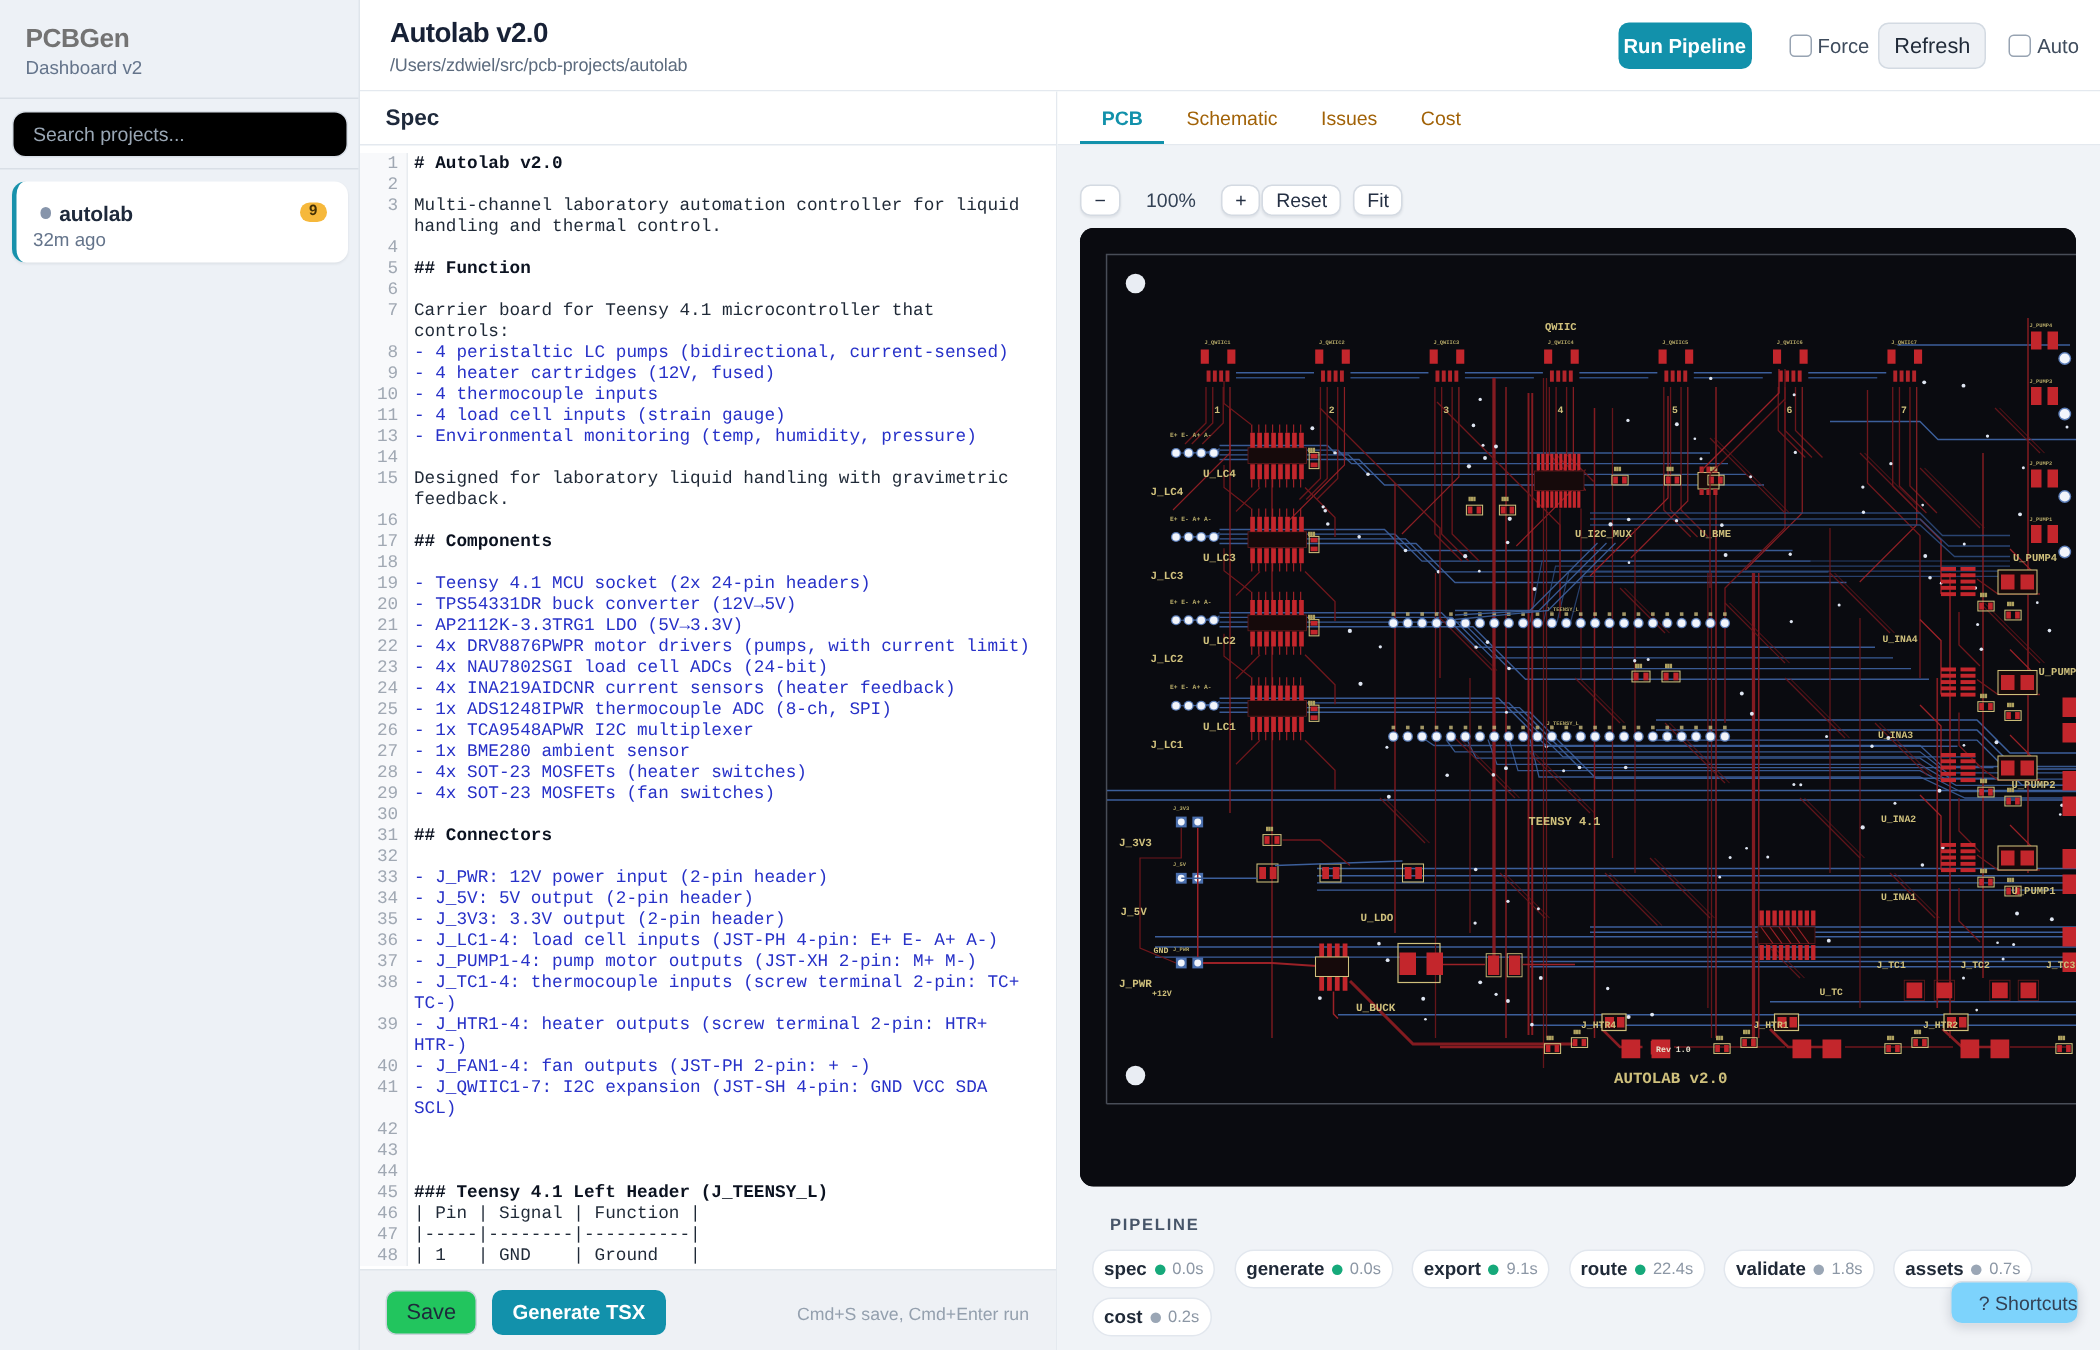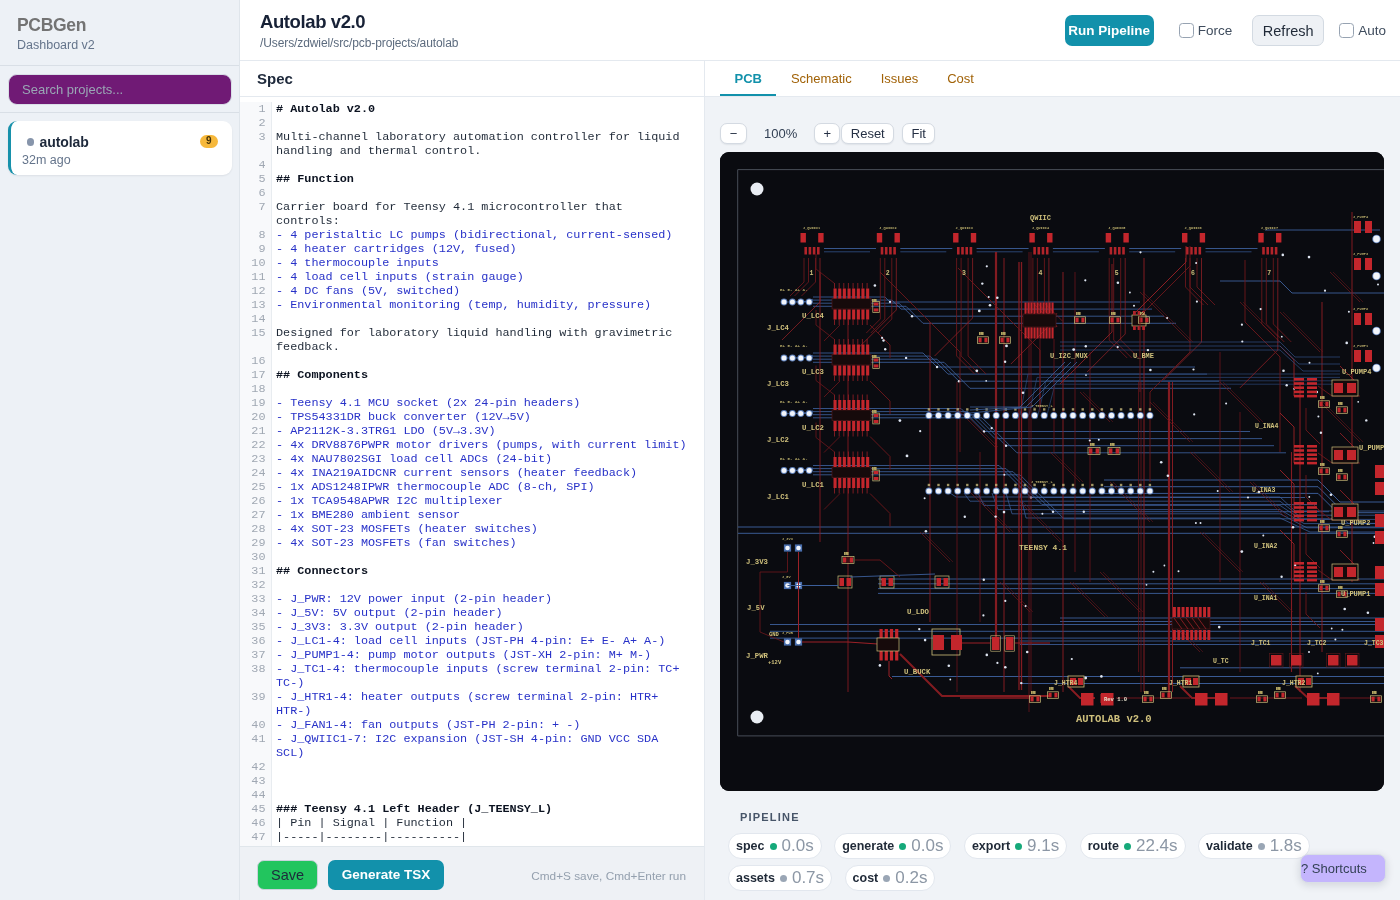--- a/index.html
+++ b/index.html
@@ -1,20 +1,20 @@
 <!DOCTYPE html>
 <html><head><meta charset="utf-8"><title>PCBGen</title>
 <style>
 *{margin:0;padding:0;box-sizing:border-box}
 html,body{width:1400px;height:900px;overflow:hidden;font-family:"Liberation Sans",sans-serif;background:#fff}
 #sidebar{position:absolute;left:0;top:0;width:240px;height:900px;background:#edf1f6;border-right:1px solid #dfe5eb}
 .logo{position:absolute;left:17px;top:15px;font-size:17.5px;font-weight:700;color:#737373;letter-spacing:-0.3px}
 .logosub{position:absolute;left:17px;top:38px;font-size:12.5px;color:#64748b}
 .sdiv1{position:absolute;left:0;top:65px;width:100%;border-top:1px solid #d9dfe6}
-.search{position:absolute;left:8px;top:73.5px;width:224px;height:31px;background:#701a75;border:1px solid #d9dfe7;border-radius:9px;color:#9aa7b5;font-size:13px;line-height:29px;padding-left:13px}
+.search{position:absolute;left:8px;top:73.5px;width:224px;height:31px;background:#000000;border:1px solid #d9dfe7;border-radius:9px;color:#9aa7b5;font-size:13px;line-height:29px;padding-left:13px}
 .sdiv2{position:absolute;left:0;top:112px;width:100%;border-top:1px solid #d9dfe6}
 .card{position:absolute;left:8px;top:121px;width:224px;height:53.5px;background:#fff;border-radius:9px;border-left:3.5px solid #1791ab;box-shadow:0 1px 2px rgba(15,23,42,.08)}
 .carddot{position:absolute;left:15.5px;top:17px;width:7.5px;height:7.5px;border-radius:50%;background:#8795ab}
 .cardname{position:absolute;left:28.5px;top:12.5px;font-size:14px;font-weight:700;color:#1e293b;letter-spacing:-0.1px}
 .badge{position:absolute;right:14px;top:14px;width:18.5px;height:12.5px;background:#f6b83b;border-radius:6.5px;font-size:10px;font-weight:700;color:#433005;text-align:center;line-height:12.5px}
 .cardtime{position:absolute;left:11px;top:32px;font-size:12.5px;color:#64748b}
 #header{position:absolute;left:240px;top:0;width:1160px;height:61px;background:#fff;border-bottom:1px solid #e4e9ef}
 .title{position:absolute;left:20px;top:11px;font-size:18.5px;font-weight:700;color:#172136;letter-spacing:-0.4px}
 .path{position:absolute;left:20px;top:36px;font-size:12px;color:#5c6b7e;letter-spacing:-0.1px}
 .hbtns{position:absolute;right:14px;top:15px;height:31px;display:flex;align-items:center}
@@ -43,22 +43,22 @@
 .tab.on{color:#1291ab;font-weight:600;border-bottom:2.5px solid #1291ab}
 .zoombar{position:absolute;left:15px;top:62px;height:21px;display:flex;align-items:center;font-size:13px;color:#334155}
 .zbtn{background:#fff;border:1px solid #d4dae2;border-radius:7px;height:21px;text-align:center;color:#253044;font-size:13px;line-height:19px;box-shadow:0 1px 1.5px rgba(15,23,42,.07)}
 .canvas{position:absolute;left:15px;top:91px;width:664px;height:639px;border-radius:9px;background:#08080d;overflow:hidden}
 .plabel{position:absolute;left:35px;top:750px;font-size:11px;font-weight:700;letter-spacing:1.2px;color:#475569}
 .badges{position:absolute;left:23px;top:772px;width:664px;display:flex;flex-wrap:wrap;gap:6px 12.5px}
 .pbadge{height:26px;background:#fff;border:1px solid #e2e7ee;border-radius:13px;display:flex;align-items:center;padding:0 7px;font-size:12.5px}
 .pname{font-weight:700;color:#1f2937;font-size:12.5px}
 .pdot{width:7px;height:7px;border-radius:50%;margin:0 5px}
 .pg{background:#16a97a}.py{background:#9aa6b5}
-.ptime{color:#8c97a5;font-size:17px}
-.shortcuts{position:absolute;left:1300px;top:854px;width:86px;height:29px;background:#c4b5fd;border:1px solid #d9dfe6;border-radius:8px;box-shadow:0 2px 8px rgba(15,23,42,.14);font-size:13px;color:#334155;text-align:left;line-height:27px}
+.ptime{color:#8c97a5;font-size:11px}
+.shortcuts{position:absolute;left:1300px;top:854px;width:86px;height:29px;background:#7dd3fc;border:1px solid #d9dfe6;border-radius:8px;box-shadow:0 2px 8px rgba(15,23,42,.14);font-size:13px;color:#334155;text-align:right;line-height:27px}
 </style></head>
 <body>
 <div id="sidebar">
   <div class="logo">PCBGen</div>
   <div class="logosub">Dashboard v2</div>
   <div class="sdiv1"></div>
   <div class="search">Search projects...</div>
   <div class="sdiv2"></div>
   <div class="card">
     <div class="carddot"></div>
@@ -67,21 +67,21 @@
     <div class="cardtime">32m ago</div>
   </div>
 </div>
 <div id="header">
   <div class="title">Autolab v2.0</div>
   <div class="path">/Users/zdwiel/src/pcb-projects/autolab</div>
   <div class="hbtns">
     <div class="btn btn-run">Run Pipeline</div>
     <span class="cb"></span>
       <span class="cblab">Force</span>
-    <div class="btn btn-refresh" style="margin-left:20px">Refresh</div>
+    <div class="btn btn-refresh" style="margin-left:6px">Refresh</div>
     <span class="cb cb2"></span>
       <span class="cblab">Auto</span>
   </div>
 </div>
 <div id="spec">
   <div class="spechead">Spec</div>
   <div class="editor">
       <div class="inner">
 <div class="row">
           <div class="ln">1</div>
@@ -119,24 +119,20 @@
           <div class="ln">9</div>
           <div class="cd b">- 4 heater cartridges (12V, fused)</div>
         </div>
 <div class="row">
           <div class="ln">10</div>
           <div class="cd b">- 4 thermocouple inputs</div>
         </div>
 <div class="row">
           <div class="ln">11</div>
           <div class="cd b">- 4 load cell inputs (strain gauge)</div>
-        </div>
-<div class="row">
-          <div class="ln">12</div>
-          <div class="cd b">- 4 DC fans (5V, switched)</div>
         </div>
 <div class="row">
           <div class="ln">13</div>
           <div class="cd b">- Environmental monitoring (temp, humidity, pressure)</div>
         </div>
 <div class="row">
           <div class="ln">14</div>
           <div class="cd t">&nbsp;</div>
         </div>
 <div class="row">

